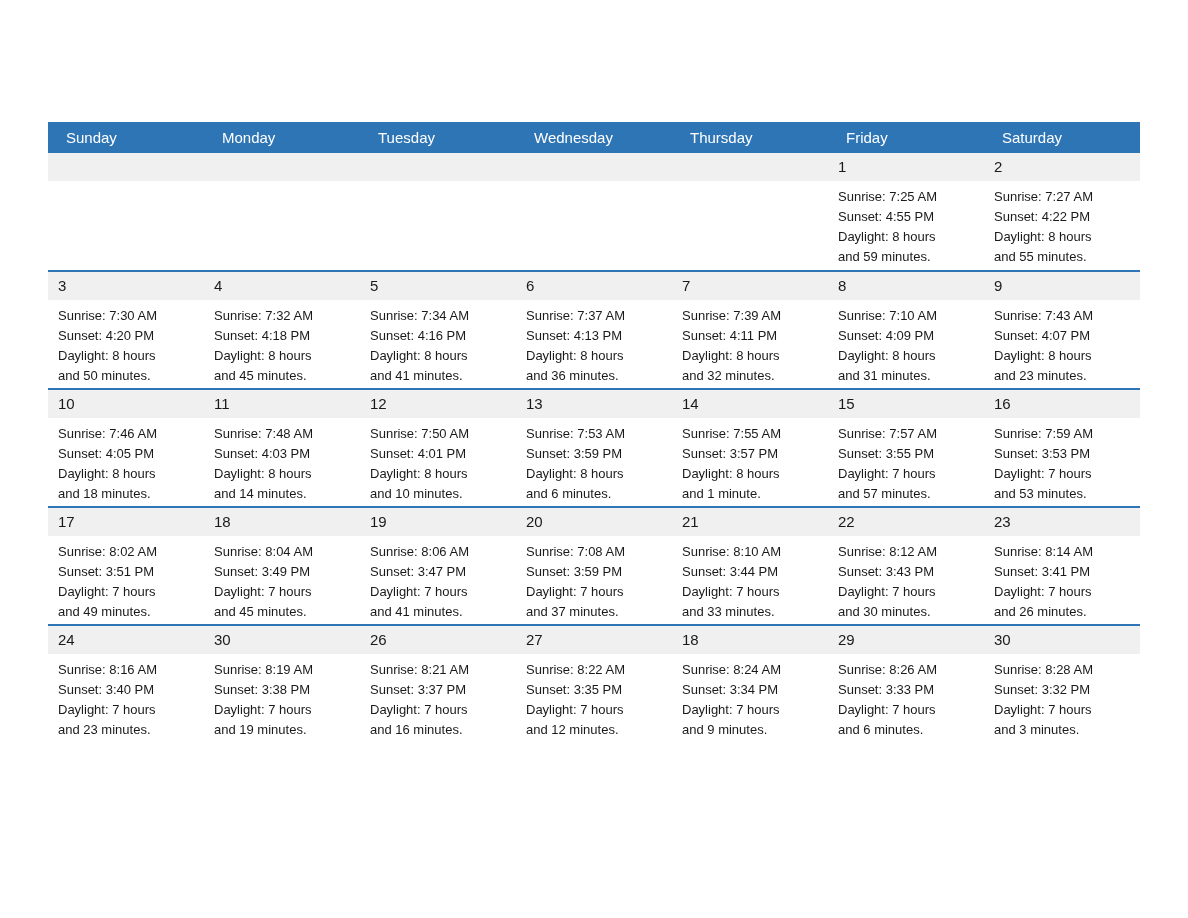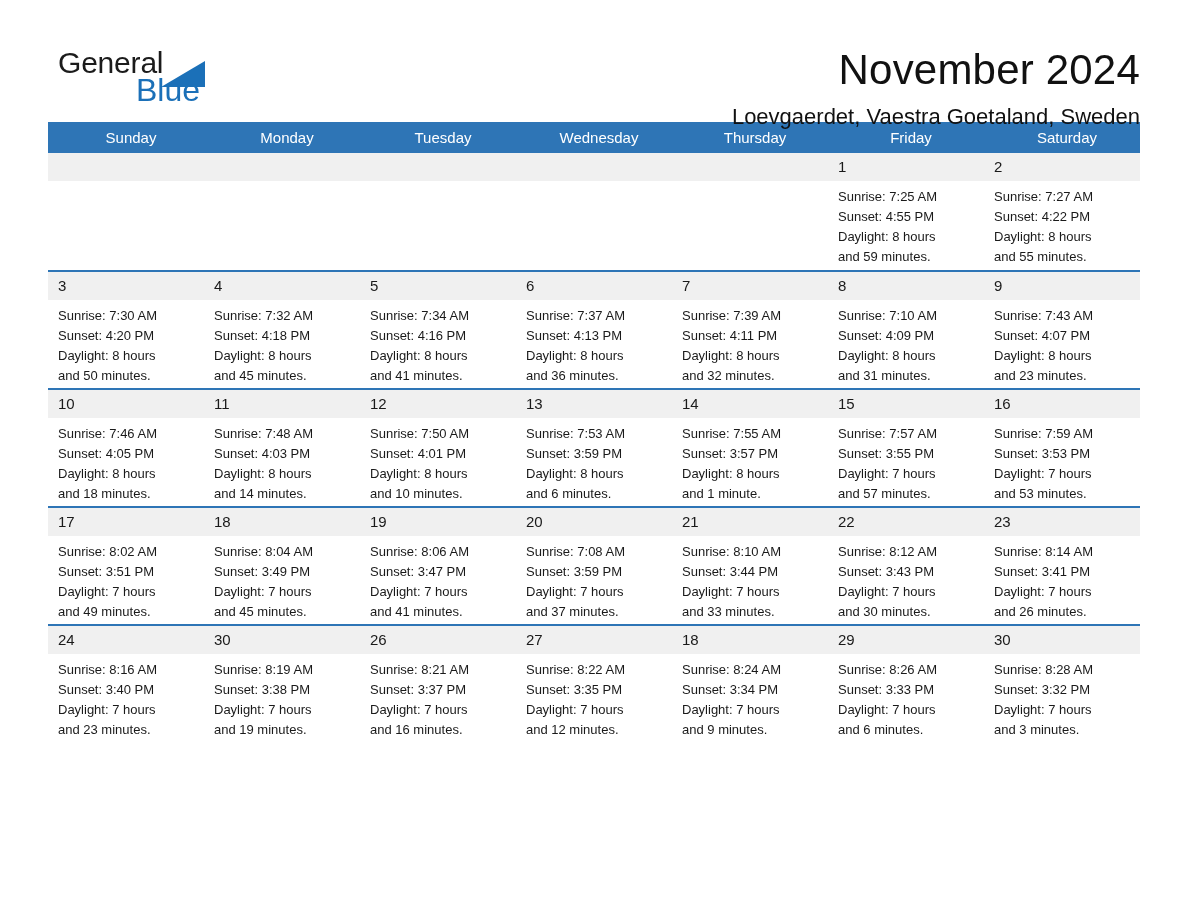--- a/index.html
+++ b/index.html
@@ -87,22 +87,22 @@
     width: 1092px;
     border-collapse: collapse;
     table-layout: fixed;
     margin-top: 12px;
   }
   .calendar th {
     background: #2e75b6;
     color: #ffffff;
     font-weight: normal;
     font-size: 15px;
-    text-align: center;
-    padding: 7px 0 7px 10px;
+    text-align: left;
+    padding: 7px 0 7px 18px;
     height: 17px;
     border: none;
   }
   .calendar td {
     vertical-align: top;
     padding: 0;
     border: none;
     height: 118px;
     width: 156px;
     box-sizing: border-box;
@@ -134,30 +134,21 @@
     color: transparent;
   }
 </style>
 </head>
 <body>
 
 <div class="page">
 
   <div class="header">
 
-    <div class="logo">
-      <span class="logo-general">General</span>
-      <span class="logo-triangle"></span>
-      <span class="logo-blue">Blue</span>
-    </div>
-
-    <div class="title-block">
-      <h1 class="month-title">November 2024</h1>
-      <h2 class="location-title">Loevgaerdet, Vaestra Goetaland, Sweden</h2>
-    </div>
+
 
   </div>
 
   <table class="calendar">
     <thead>
       <tr>
         <th>Sunday</th>
         <th>Monday</th>
         <th>Tuesday</th>
         <th>Wednesday</th>

